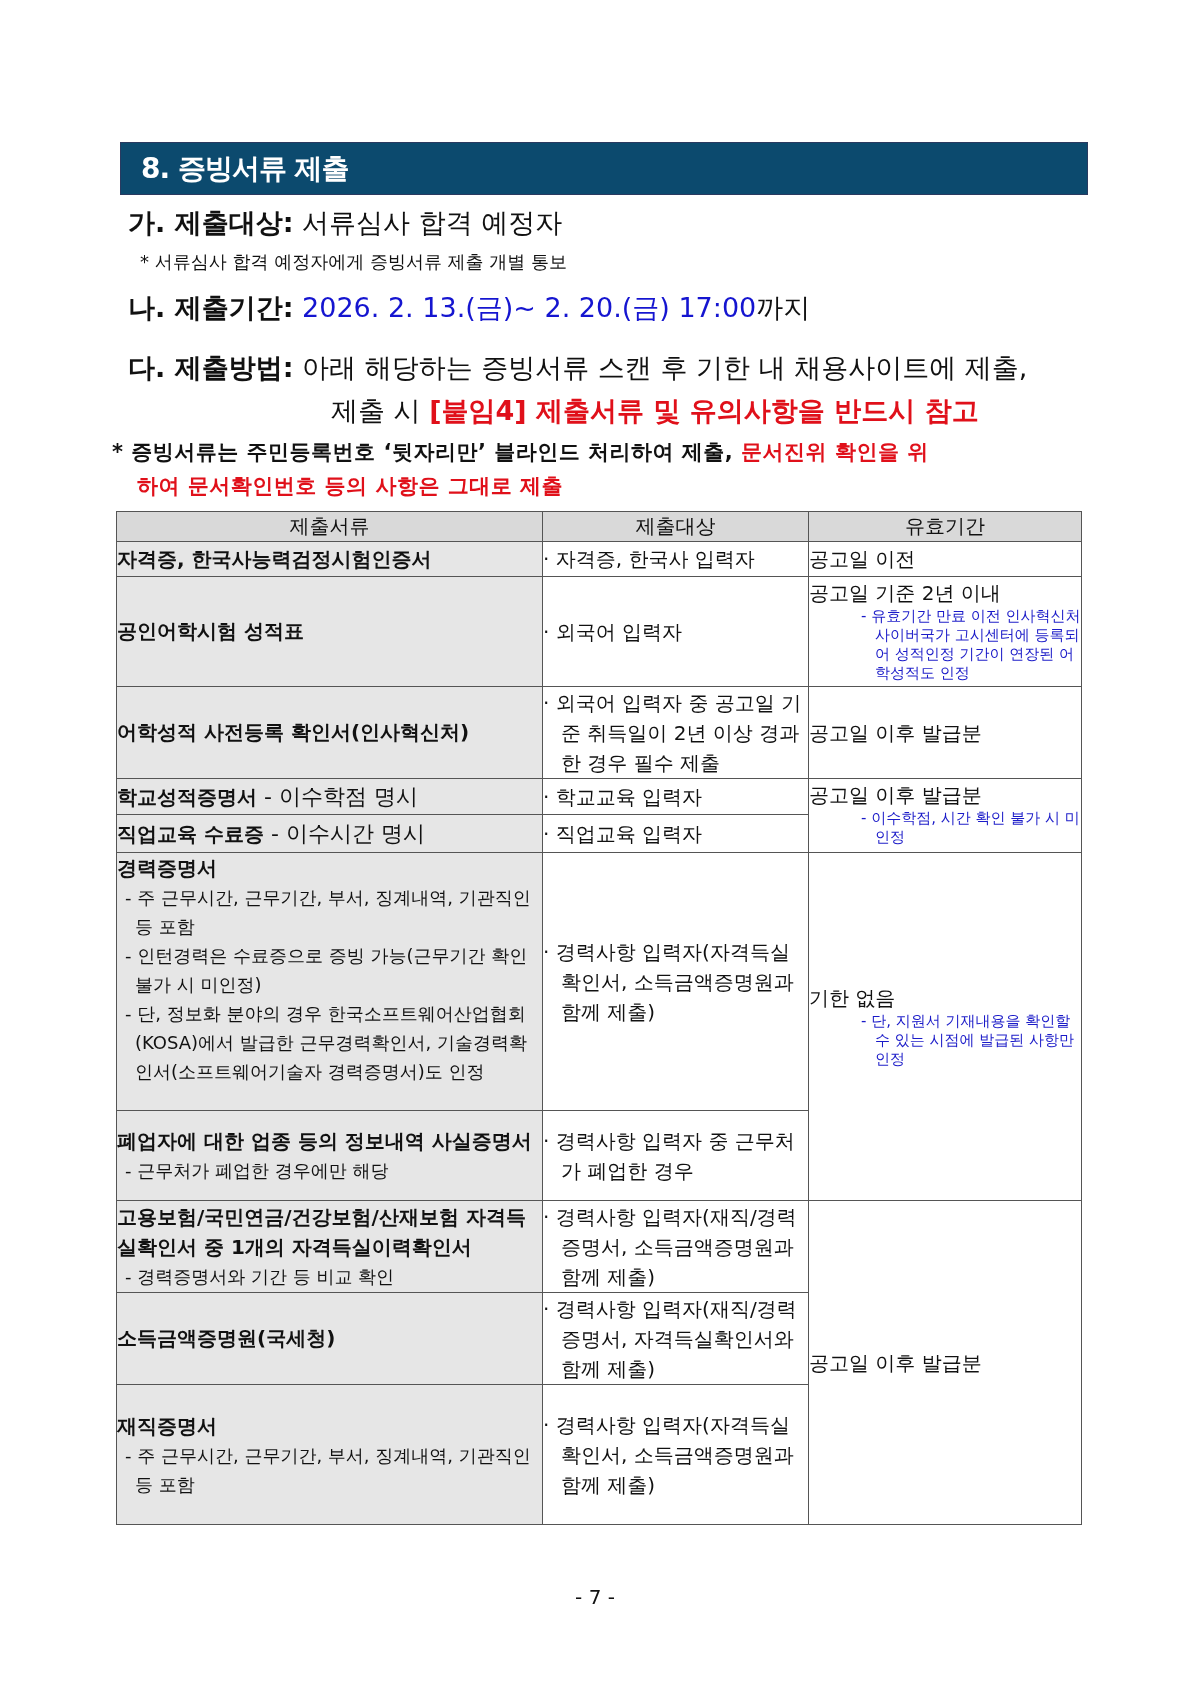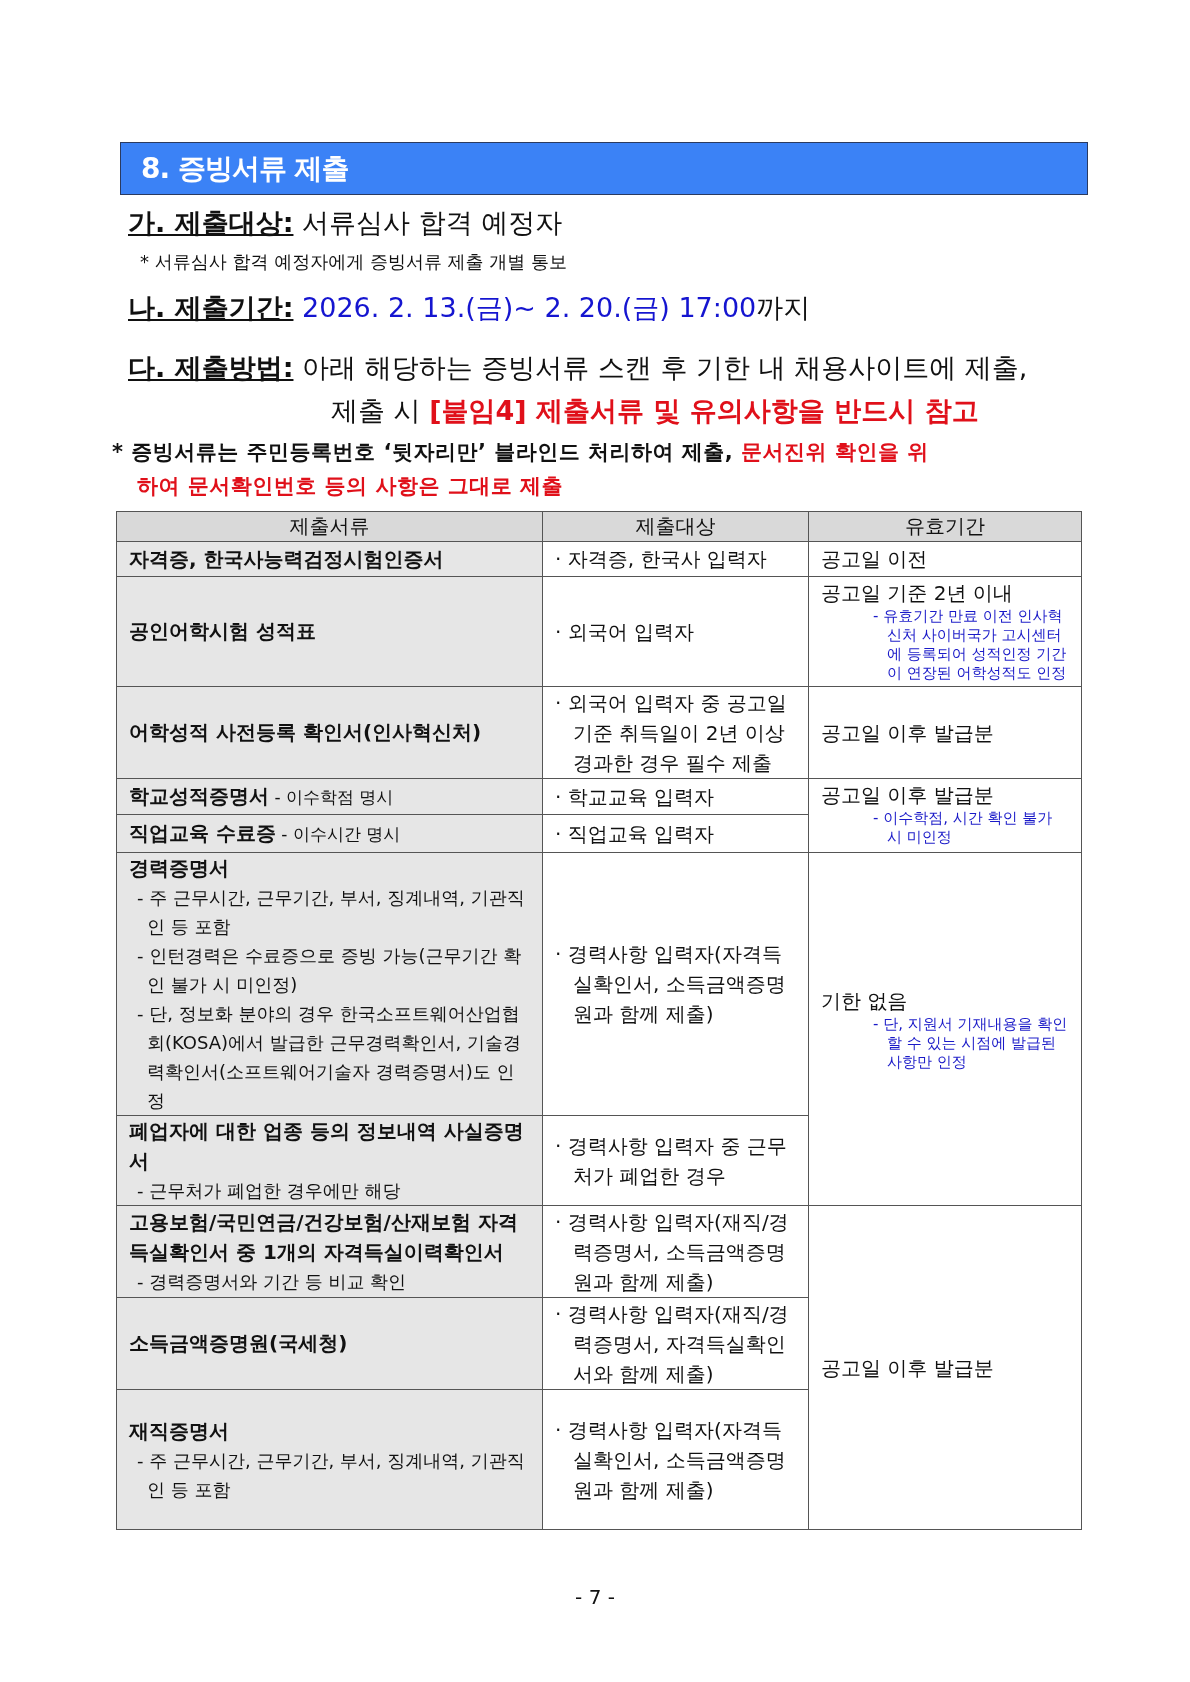--- a/index.html
+++ b/index.html
@@ -1,52 +1,52 @@
 <!DOCTYPE html>
 <html><head>
 <meta charset="utf-8">
 <style>
   * { box-sizing: border-box; margin: 0; padding: 0; }
   html, body { width: 1190px; height: 1682px; background: #ffffff; }
   body { position: relative; font-family: "DejaVu Sans", "Liberation Sans", sans-serif; color: #111; }
 
   .sec-header {
     position: absolute; left: 120px; top: 142px; width: 968px; height: 53px;
-    background: #3b82f6; border: 1px solid #2a3a60;
+    background: #0c4a6e; border: 1px solid #2a3a60;
     color: #fff; font-size: 28px; font-weight: bold; line-height: 51px; padding-left: 20px;
     letter-spacing: -1px;
   }
 
   .line { position: absolute; white-space: nowrap; }
-  .h-label { font-weight: bold; text-decoration: underline; }
+  .h-label { font-weight: bold; }
   .l-ga { left: 128px; top: 205px; font-size: 27px; }
   .l-note1 { left: 140px; top: 250px; font-size: 18px; }
   .l-na { left: 128px; top: 290px; font-size: 27px; }
   .l-na .blue { color: #1515d0; }
   .l-da1 { left: 128px; top: 350px; font-size: 27px; }
   .l-da2 { left: 307px; top: 393px; font-size: 27px; margin-left: 24px; }
   .l-da2 .red { color: #e0101a; font-weight: bold; }
   .l-st1 { left: 112px; top: 438px; font-size: 21px; font-weight: bold; letter-spacing: 0.5px; }
   .l-st1 .red { color: #e0101a; }
   .l-st2 { left: 137px; top: 472px; font-size: 21px; font-weight: bold; color: #e0101a; letter-spacing: 0.5px; text-align: center; }
 
   table.docs {
     position: absolute; left: 116px; top: 511px; width: 965px;
     border-collapse: collapse; table-layout: fixed;
     font-size: 20px;
   }
   table.docs td, table.docs th {
-    border: 1.5px solid #555; vertical-align: middle; padding: 0 12px;
+    border: 1.5px solid #555; vertical-align: middle; padding: 0 0;
   }
   table.docs th {
     background: #d9d9d9; font-weight: normal; height: 30px; font-size: 20px;
   }
   td.c1 { background: #e6e6e6; margin-top: 19px; }
   td.c1 .t { font-weight: bold; }
-  td.c1 .sub { font-weight: normal; font-size: 17px; }
+  td.c1 .sub { font-weight: normal; font-size: 22px; }
   td.c1 .item { font-size: 18px; padding-left: 8px; text-indent: -10px; padding-left: 18px; line-height: 29px; }
   td.c2 { line-height: 30px; }
   td.c2 .b { padding-left: 18px; text-indent: -18px; }
   td.c3 { line-height: 28px; }
   td.c3 .note { color: #1a1ac8; font-size: 15px; line-height: 19px; padding-left: 18px; text-indent: -14px; margin-left: 48px; }
 
   .page-num { position: absolute; left: 0; width: 1190px; top: 1585px; text-align: center; font-size: 20px; }
 </style>
 </head>
 <body>

